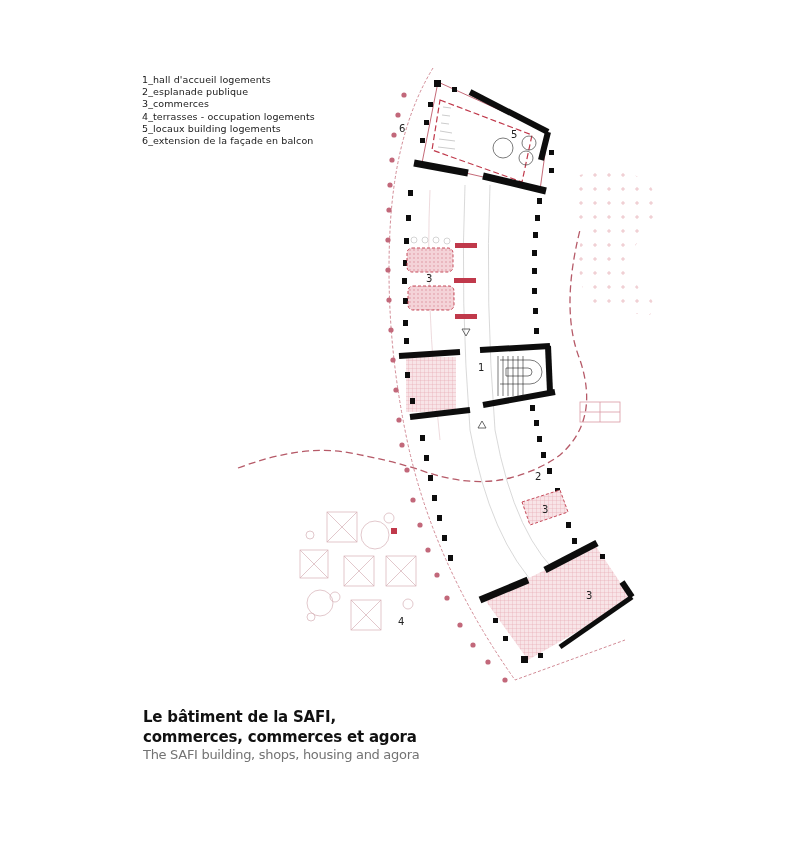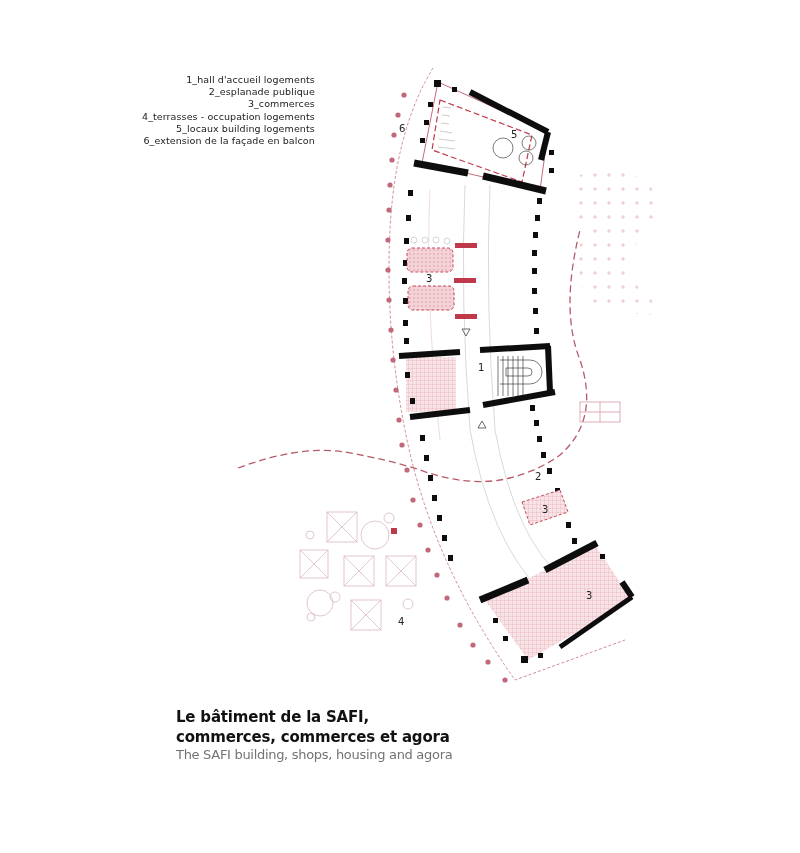--- a/index.html
+++ b/index.html
@@ -1,19 +1,19 @@
 <!DOCTYPE html>
 <html><head>
   <meta charset="utf-8">
   <style>
     html, body { margin: 0; padding: 0; background: #ffffff; }
     body { width: 800px; height: 853px; position: relative; overflow: hidden; font-family: "DejaVu Sans", sans-serif; }
     .legend { position: absolute; left: 142px; top: 74px; font-size: 9.5px; line-height: 12.2px; color: #1a1a1a; letter-spacing: 0.1px; }
-    .legend div { white-space: nowrap; text-align: right; }
-    .caption { position: absolute; left: 143px; top: 707px; color: #111; margin-left: 33px; }
+    .legend div { white-space: nowrap; }
+    .caption { position: absolute; left: 143px; top: 707px; color: #111; }
     .caption .t1, .caption .t2 { font-family: "DejaVu Sans", sans-serif; font-weight: bold; font-size: 15px; line-height: 20px; letter-spacing: -0.2px; }
     .caption .t3 { font-family: "DejaVu Sans", sans-serif; font-size: 13px; line-height: 16px; color: #737373; letter-spacing: -0.3px; }
     svg.plan { position: absolute; left: 0; top: 0; }
     .lbl { font-family: "DejaVu Sans", sans-serif; font-size: 10px; fill: #222; }
   </style>
 </head>
 <body>
 
 <div class="legend">
   <div>1_hall d'accueil logements</div>

